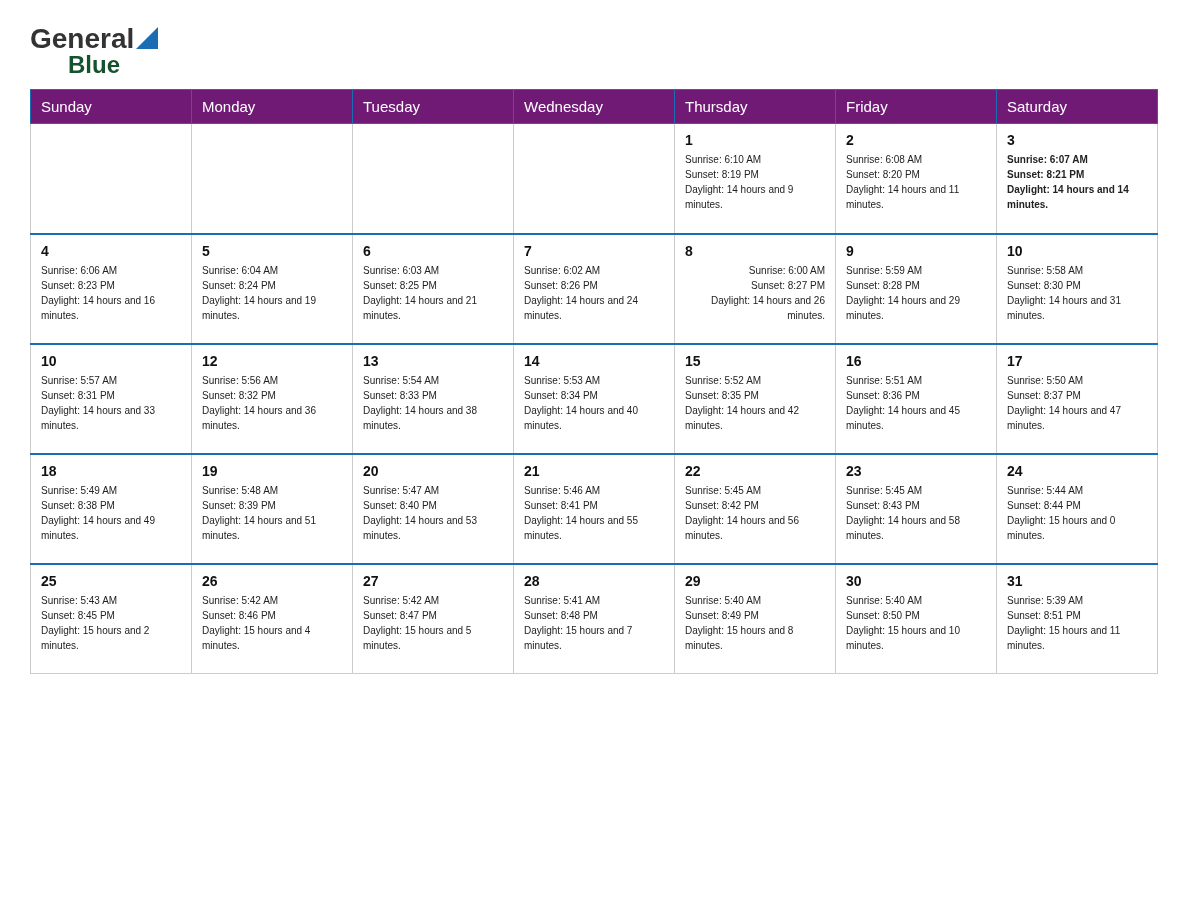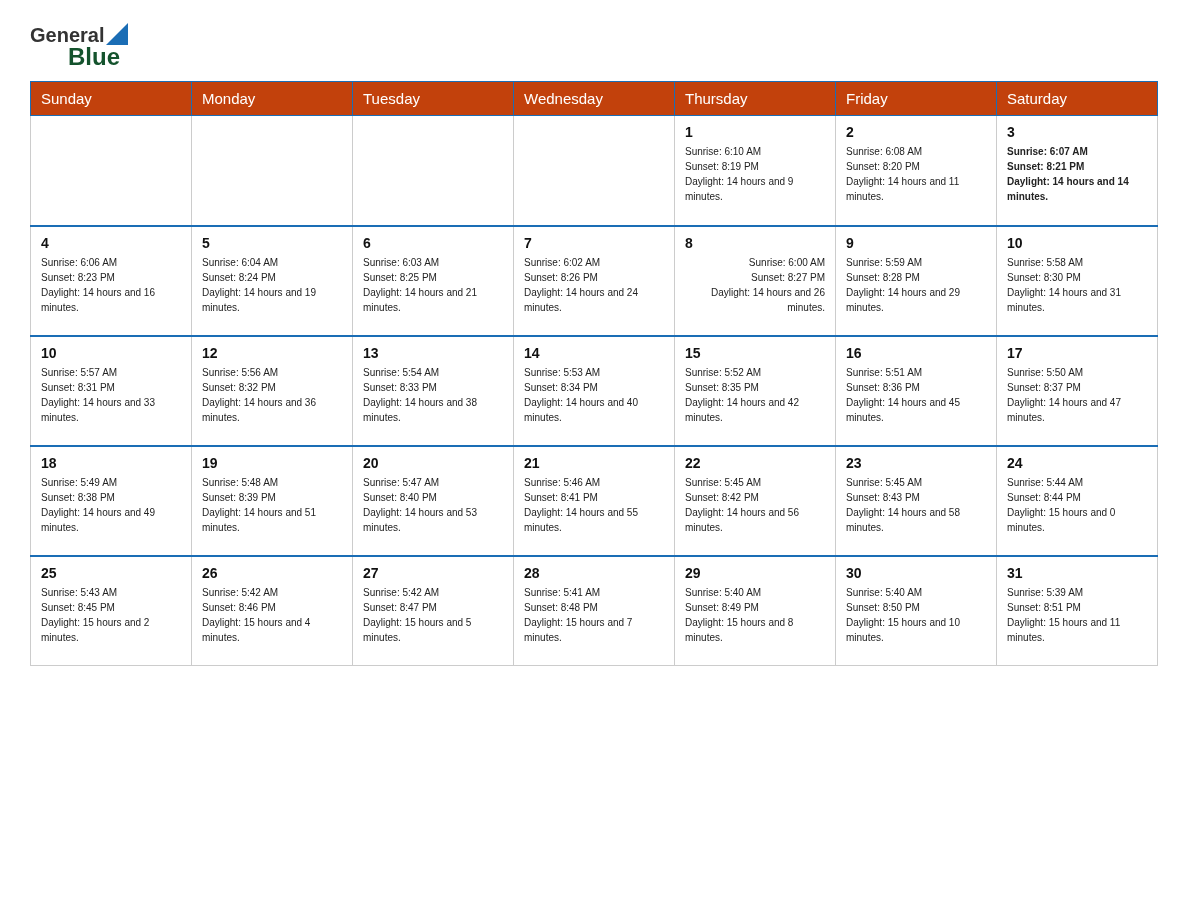--- a/index.html
+++ b/index.html
@@ -16,21 +16,21 @@
       align-items: flex-start;
       margin-bottom: 10px;
     }
     .logo {
       display: flex;
       flex-direction: column;
       align-items: flex-start;
       padding-top: 5px;
     }
     .logo-text {
-      font-size: 20px;
+      font-size: 28px;
       font-weight: bold;
       color: #333;
       line-height: 1;
     }
     .logo-blue-line {
       color: #1a6db5;
       font-size: 22px;
       font-weight: bold;
       margin-top: -4px;
       margin-left: 32px;
@@ -48,21 +48,21 @@
       font-size: 22px;
       color: #333;
       margin-top: 4px;
     }
     table {
       width: 100%;
       border-collapse: collapse;
       margin-top: 8px;
     }
     thead tr th {
-      background-color: #c2410c;
+      background-color: #701a75;
       color: #fff;
       padding: 8px 10px;
       text-align: left;
       font-size: 15px;
       font-weight: normal;
       border: 1px solid #1a6db5;
     }
     tbody tr {
       border-bottom: 2px solid #1a6db5;
     }

